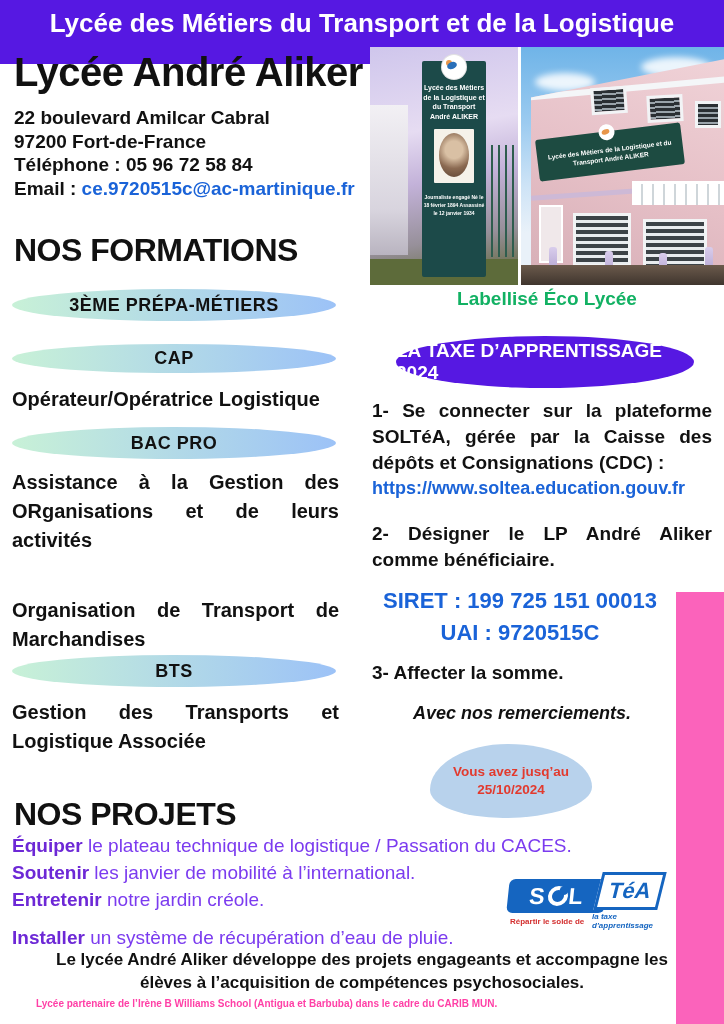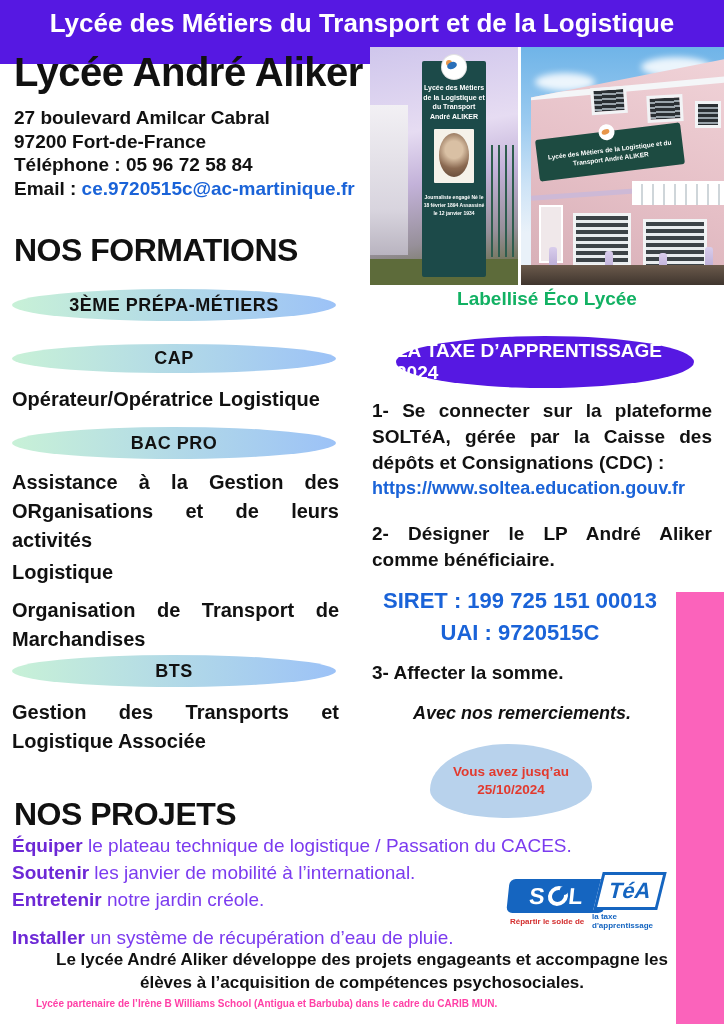--- a/index.html
+++ b/index.html
@@ -85,49 +85,48 @@
   .soltea{left:506px;top:872px;width:158px;height:54px;}
   .sol-box{position:absolute;left:2px;top:7px;width:98px;height:34px;background:#1565c0;border-radius:6px;
     transform:skewX(-6deg);display:flex;align-items:center;justify-content:center;
     color:#fff;font-size:23px;font-weight:800;letter-spacing:2px;}
   .sol-box u{text-decoration:none;position:relative;display:inline-block;width:20px;height:20px;border:4px solid #fff;border-radius:50%;margin:0 1px;}
   .sol-box u i{position:absolute;right:-4px;top:-4px;width:9px;height:9px;background:#1565c0;border-radius:50%;}
   .tea-box{position:absolute;left:92px;top:0;width:64px;height:38px;background:#fff;border:3px solid #1565c0;
     transform:skewX(-14deg);display:flex;align-items:center;justify-content:center;
     color:#1565c0;font-size:22px;font-weight:800;}
   .sol-sub-l{position:absolute;left:4px;top:45px;color:#d32f2f;font-size:8px;font-weight:700;}
-  .sol-sub-r{position:absolute;left:86px;top:40px;color:#1565c0;font-size:8px;font-weight:700;}
+  .sol-sub-r{position:absolute;left:86px;top:40px;color:#1565c0;font-size:8px;font-weight:700;font-style:italic;}
   
   .statement{left:42px;top:948px;width:640px;text-align:center;font-size:17px;font-weight:700;line-height:23px;}
   .partner{left:36px;top:998px;width:640px;font-size:10px;font-weight:700;color:var(--partner-pink,#ff3fa6);}
   .side-pink{left:676px;top:592px;width:48px;height:432px;background:var(--side-pink,#fb63bb);}
 </style>
 </head>
 <body>
 
 <div class="page">
 
   <div class="abs banner">Lycée des Métiers du Transport et de la Logistique</div>
 
   <div class="abs school-title">Lycée André Aliker</div>
   <div class="abs addr">
-    <div>27 boulevard Amilcar Cabral</div>
+    <div>22 boulevard Amilcar Cabral</div>
     <div>97200 Fort-de-France</div>
     <div>Téléphone : 05 96 72 58 84</div>
     <div><span>Email : </span><span class="email">ce.9720515c@ac-martinique.fr</span></div>
   </div>
 
   <div class="abs h1 formations-h">NOS FORMATIONS</div>
 
   <div class="abs pill" style="top:289px;">3ÈME PRÉPA-MÉTIERS</div>
   <div class="abs pill" style="top:344px;height:29px;">CAP</div>
   <div class="abs prog" style="top:385px;">Opérateur/Opératrice Logistique</div>
   <div class="abs pill" style="top:427px;">BAC PRO</div>
   <div class="abs prog" style="top:468px;">Assistance à la Gestion des ORganisations et de leurs activités</div>
-  <div class="abs prog" style="top:558px;">Logistique</div>
   <div class="abs prog" style="top:596px;">Organisation de Transport de Marchandises</div>
   <div class="abs pill" style="top:655px;">BTS</div>
   <div class="abs prog" style="top:698px;">Gestion des Transports et Logistique Associée</div>
 
   <div class="abs h1 projets-h">NOS PROJETS</div>
   <div class="abs proj-line" style="top:832px;"><b>Équiper</b><span> le plateau technique de logistique / Passation du CACES.</span></div>
   <div class="abs proj-line" style="top:859px;"><b>Soutenir</b><span> les janvier de mobilité à l’international.</span></div>
   <div class="abs proj-line" style="top:886px;"><b>Entretenir</b><span> notre jardin créole.</span></div>
   <div class="abs proj-line" style="top:924px;"><b>Installer</b><span> un système de récupération d’eau de pluie.</span></div>
 

